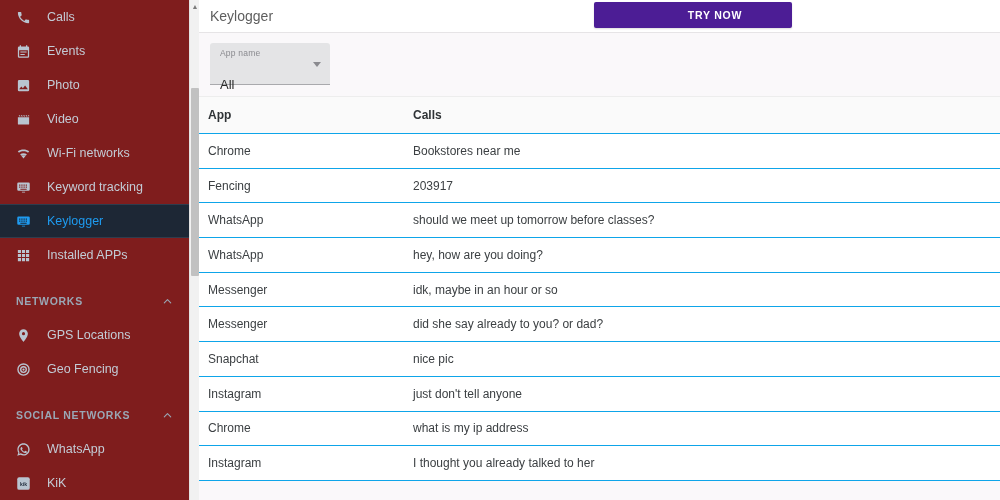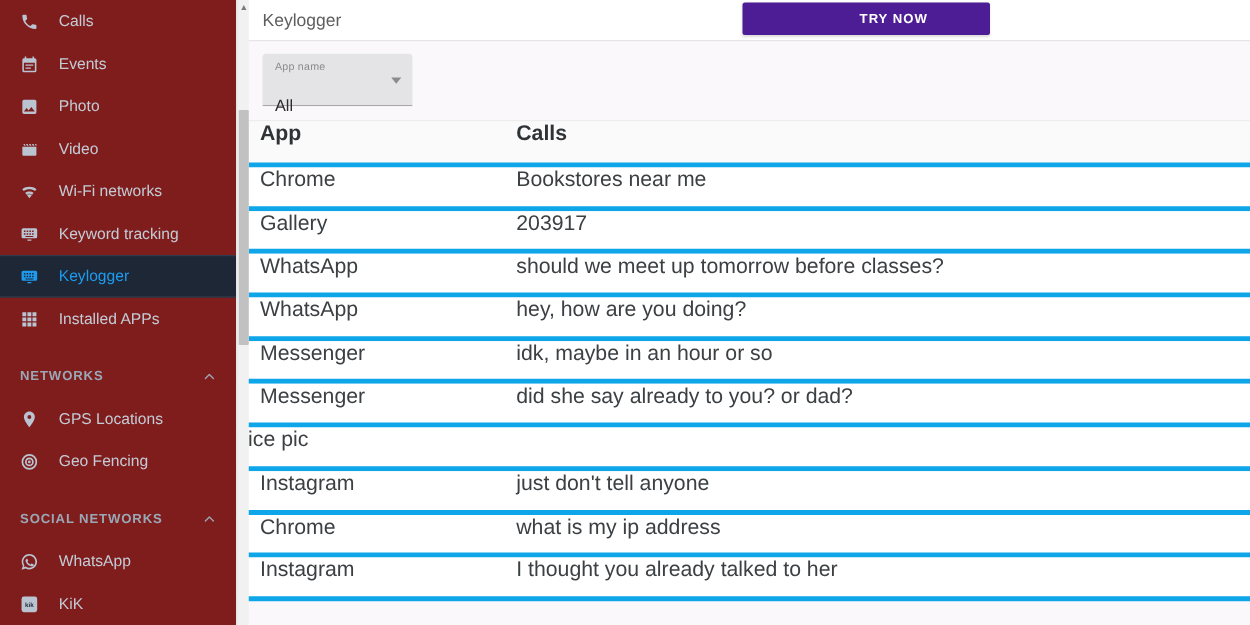--- a/index.html
+++ b/index.html
@@ -124,24 +124,24 @@
     position: absolute; right: 9px; top: 19px;
     width: 0; height: 0;
     border-left: 4.5px solid transparent;
     border-right: 4.5px solid transparent;
     border-top: 5px solid #8a8a8f;
   }
 
   
   .table { width: 100%; background: #ffffff; }
   .trow {
-    display: flex; align-items: flex-start;
+    display: flex; align-items: center;
     height: 34.7px;
-    border-bottom: 4px solid #0ea5e9;
-    font-size: 17px;
+    border-bottom: 1px solid #0ea5e9;
+    font-size: 12px;
     color: #3c4043;
     background: #ffffff;
   }
   .trow.head {
     background: #fafafa;
     border-top: 1px solid #ededed;
     font-weight: bold;
     color: #2f3336;
     height: 38px;
   }
@@ -297,40 +297,41 @@
       <div class="trow head">
         <div class="c-app">App</div>
         <div class="c-text">Calls</div>
       </div>
       <div id="table-body">
           <div class="trow">
             <div class="c-app">Chrome</div>
             <div class="c-text">Bookstores near me</div>
           </div>
           <div class="trow">
-            <div class="c-app">Gallery</div>
+            <div class="c-app">Fencing</div>
             <div class="c-text">203917</div>
           </div>
           <div class="trow">
             <div class="c-app">WhatsApp</div>
             <div class="c-text">should we meet up tomorrow before classes?</div>
           </div>
           <div class="trow">
             <div class="c-app">WhatsApp</div>
             <div class="c-text">hey, how are you doing?</div>
           </div>
           <div class="trow">
             <div class="c-app">Messenger</div>
             <div class="c-text">idk, maybe in an hour or so</div>
           </div>
           <div class="trow">
             <div class="c-app">Messenger</div>
             <div class="c-text">did she say already to you? or dad?</div>
           </div>
           <div class="trow">
+            <div class="c-app">Snapchat</div>
             <div class="c-text">nice pic</div>
           </div>
           <div class="trow">
             <div class="c-app">Instagram</div>
             <div class="c-text">just don't tell anyone</div>
           </div>
           <div class="trow">
             <div class="c-app">Chrome</div>
             <div class="c-text">what is my ip address</div>
           </div>

